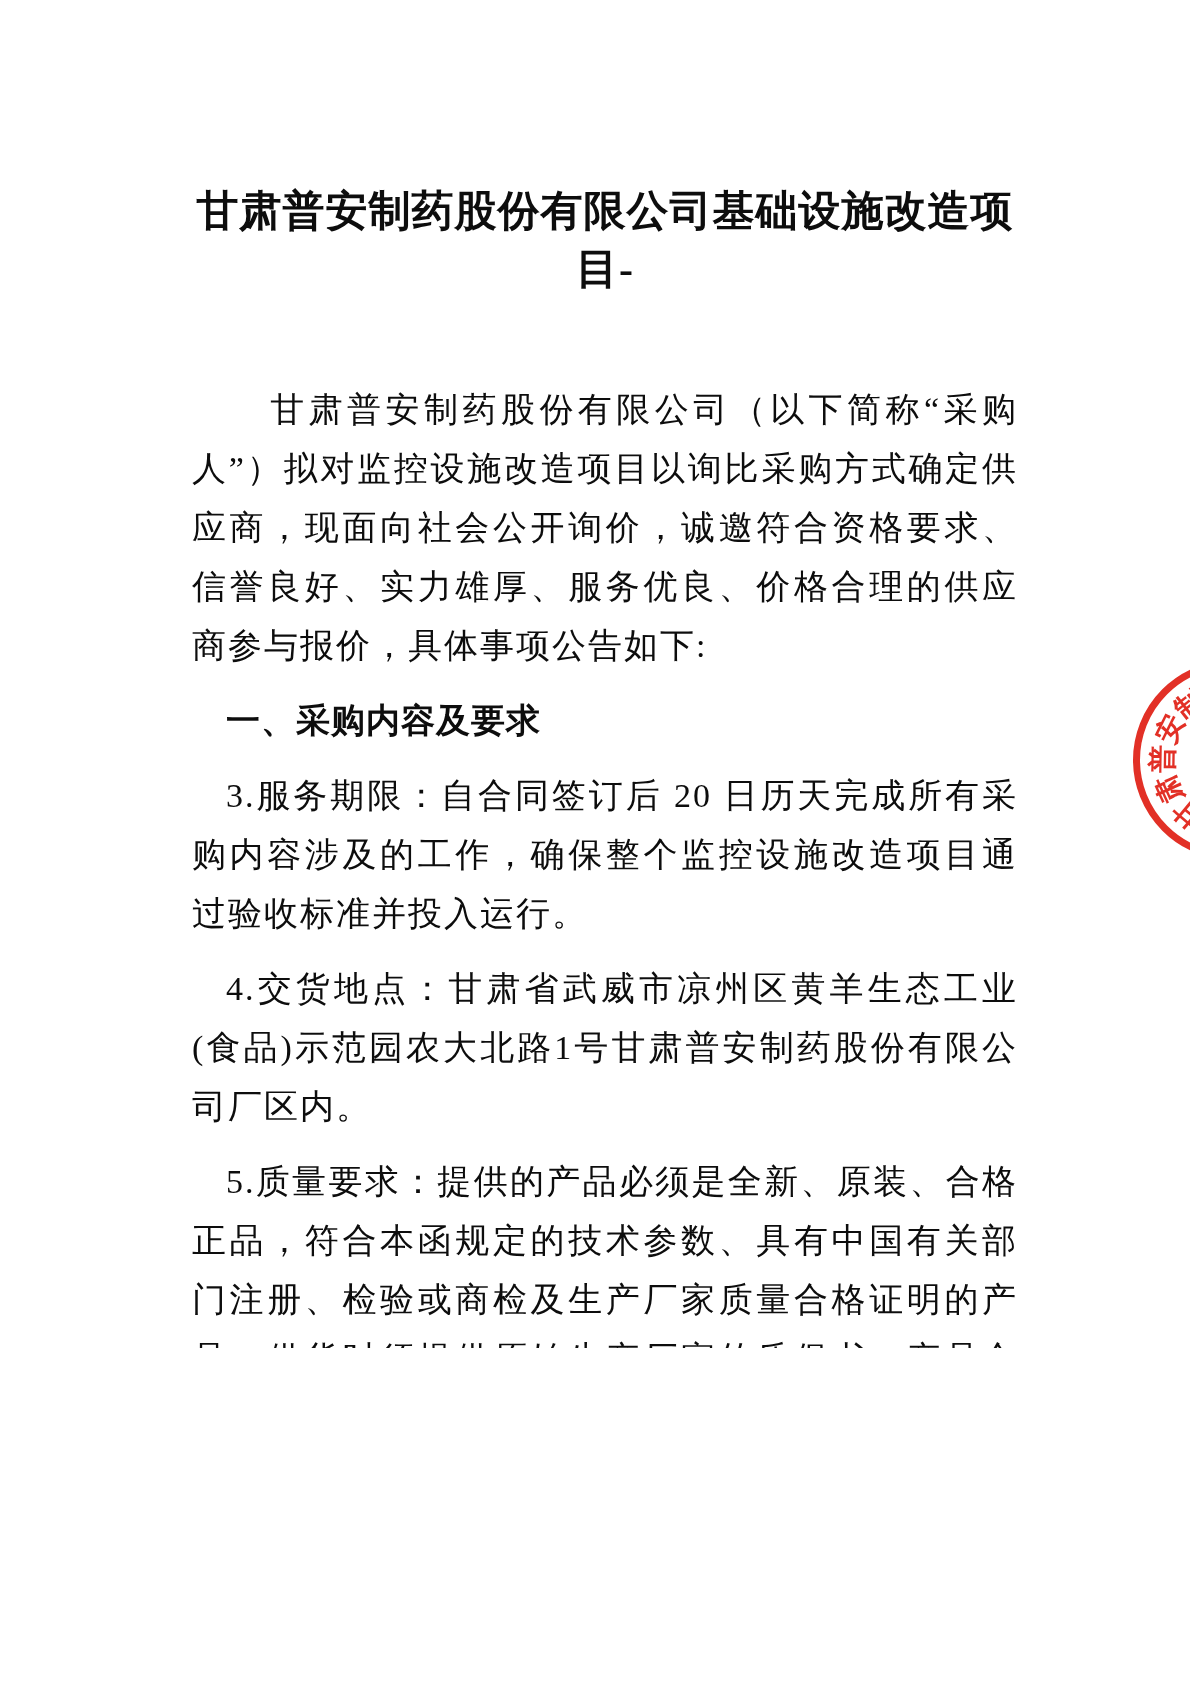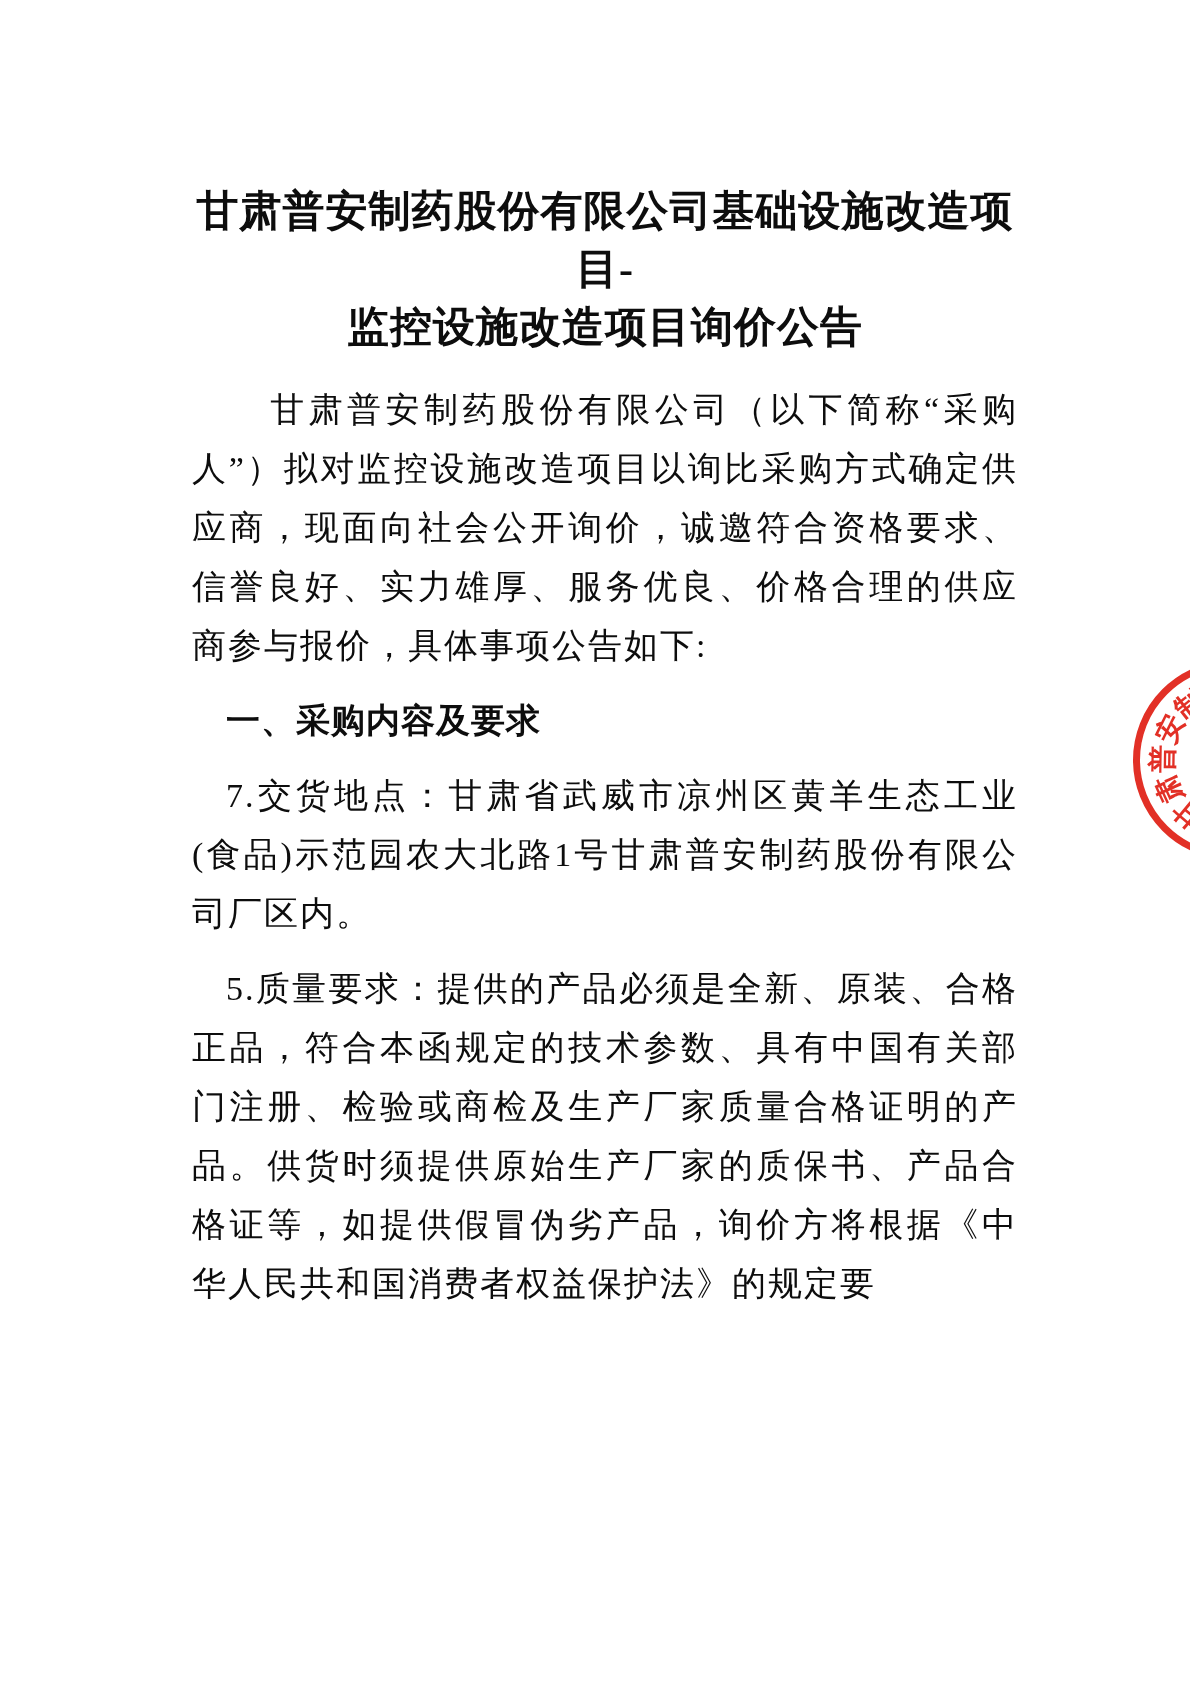--- a/index.html
+++ b/index.html
@@ -82,27 +82,27 @@
     line-height: 1;
   }
 </style>
 </head>
 <body>
 
 <div class="page">
 
   <h1 class="doc-title">
     <span class="title-line">甘肃普安制药股份有限公司基础设施改造项目-</span>
-    <span class="title-line">监控设施改造项目询价公告</span>
   </h1>
 
   <div class="doc-body">
     <p class="para-intro">甘肃普安制药股份有限公司（以下简称“采购人”）拟对监控设施改造项目以询比采购方式确定供应商，现面向社会公开询价，诚邀符合资格要求、信誉良好、实力雄厚、服务优良、价格合理的供应商参与报价，具体事项公告如下:</p>
     <p class="section-heading">一、采购内容及要求</p>
-    <p class="para-item">7.交货地点：甘肃省武威市凉州区黄羊生态工业(食品)示范园农大北路1号甘肃普安制药股份有限公司厂区内。</p>
+    <p class="para-item">3.服务期限：自合同签订后 20 日历天完成所有采购内容涉及的工作，确保整个监控设施改造项目通过验收标准并投入运行。</p>
+    <p class="para-item">4.交货地点：甘肃省武威市凉州区黄羊生态工业(食品)示范园农大北路1号甘肃普安制药股份有限公司厂区内。</p>
     <p class="para-item">5.质量要求：提供的产品必须是全新、原装、合格正品，符合本函规定的技术参数、具有中国有关部门注册、检验或商检及生产厂家质量合格证明的产品。供货时须提供原始生产厂家的质保书、产品合格证等，如提供假冒伪劣产品，询价方将根据《中华人民共和国消费者权益保护法》的规定要</p>
   </div>
 
   <div class="seal" style="border-color: rgb(225, 37, 27);">
       <span class="seal-char" style="color: rgb(225, 37, 27); transform: translate(-50%, -50%) rotate(-140deg) translateY(-70px);">甘</span>
       <span class="seal-char" style="color: rgb(225, 37, 27); transform: translate(-50%, -50%) rotate(-114.545deg) translateY(-70px);">肃</span>
       <span class="seal-char" style="color: rgb(225, 37, 27); transform: translate(-50%, -50%) rotate(-89.0909deg) translateY(-70px);">普</span>
       <span class="seal-char" style="color: rgb(225, 37, 27); transform: translate(-50%, -50%) rotate(-63.6364deg) translateY(-70px);">安</span>
       <span class="seal-char" style="color: rgb(225, 37, 27); transform: translate(-50%, -50%) rotate(-38.1818deg) translateY(-70px);">制</span>
     </div>

